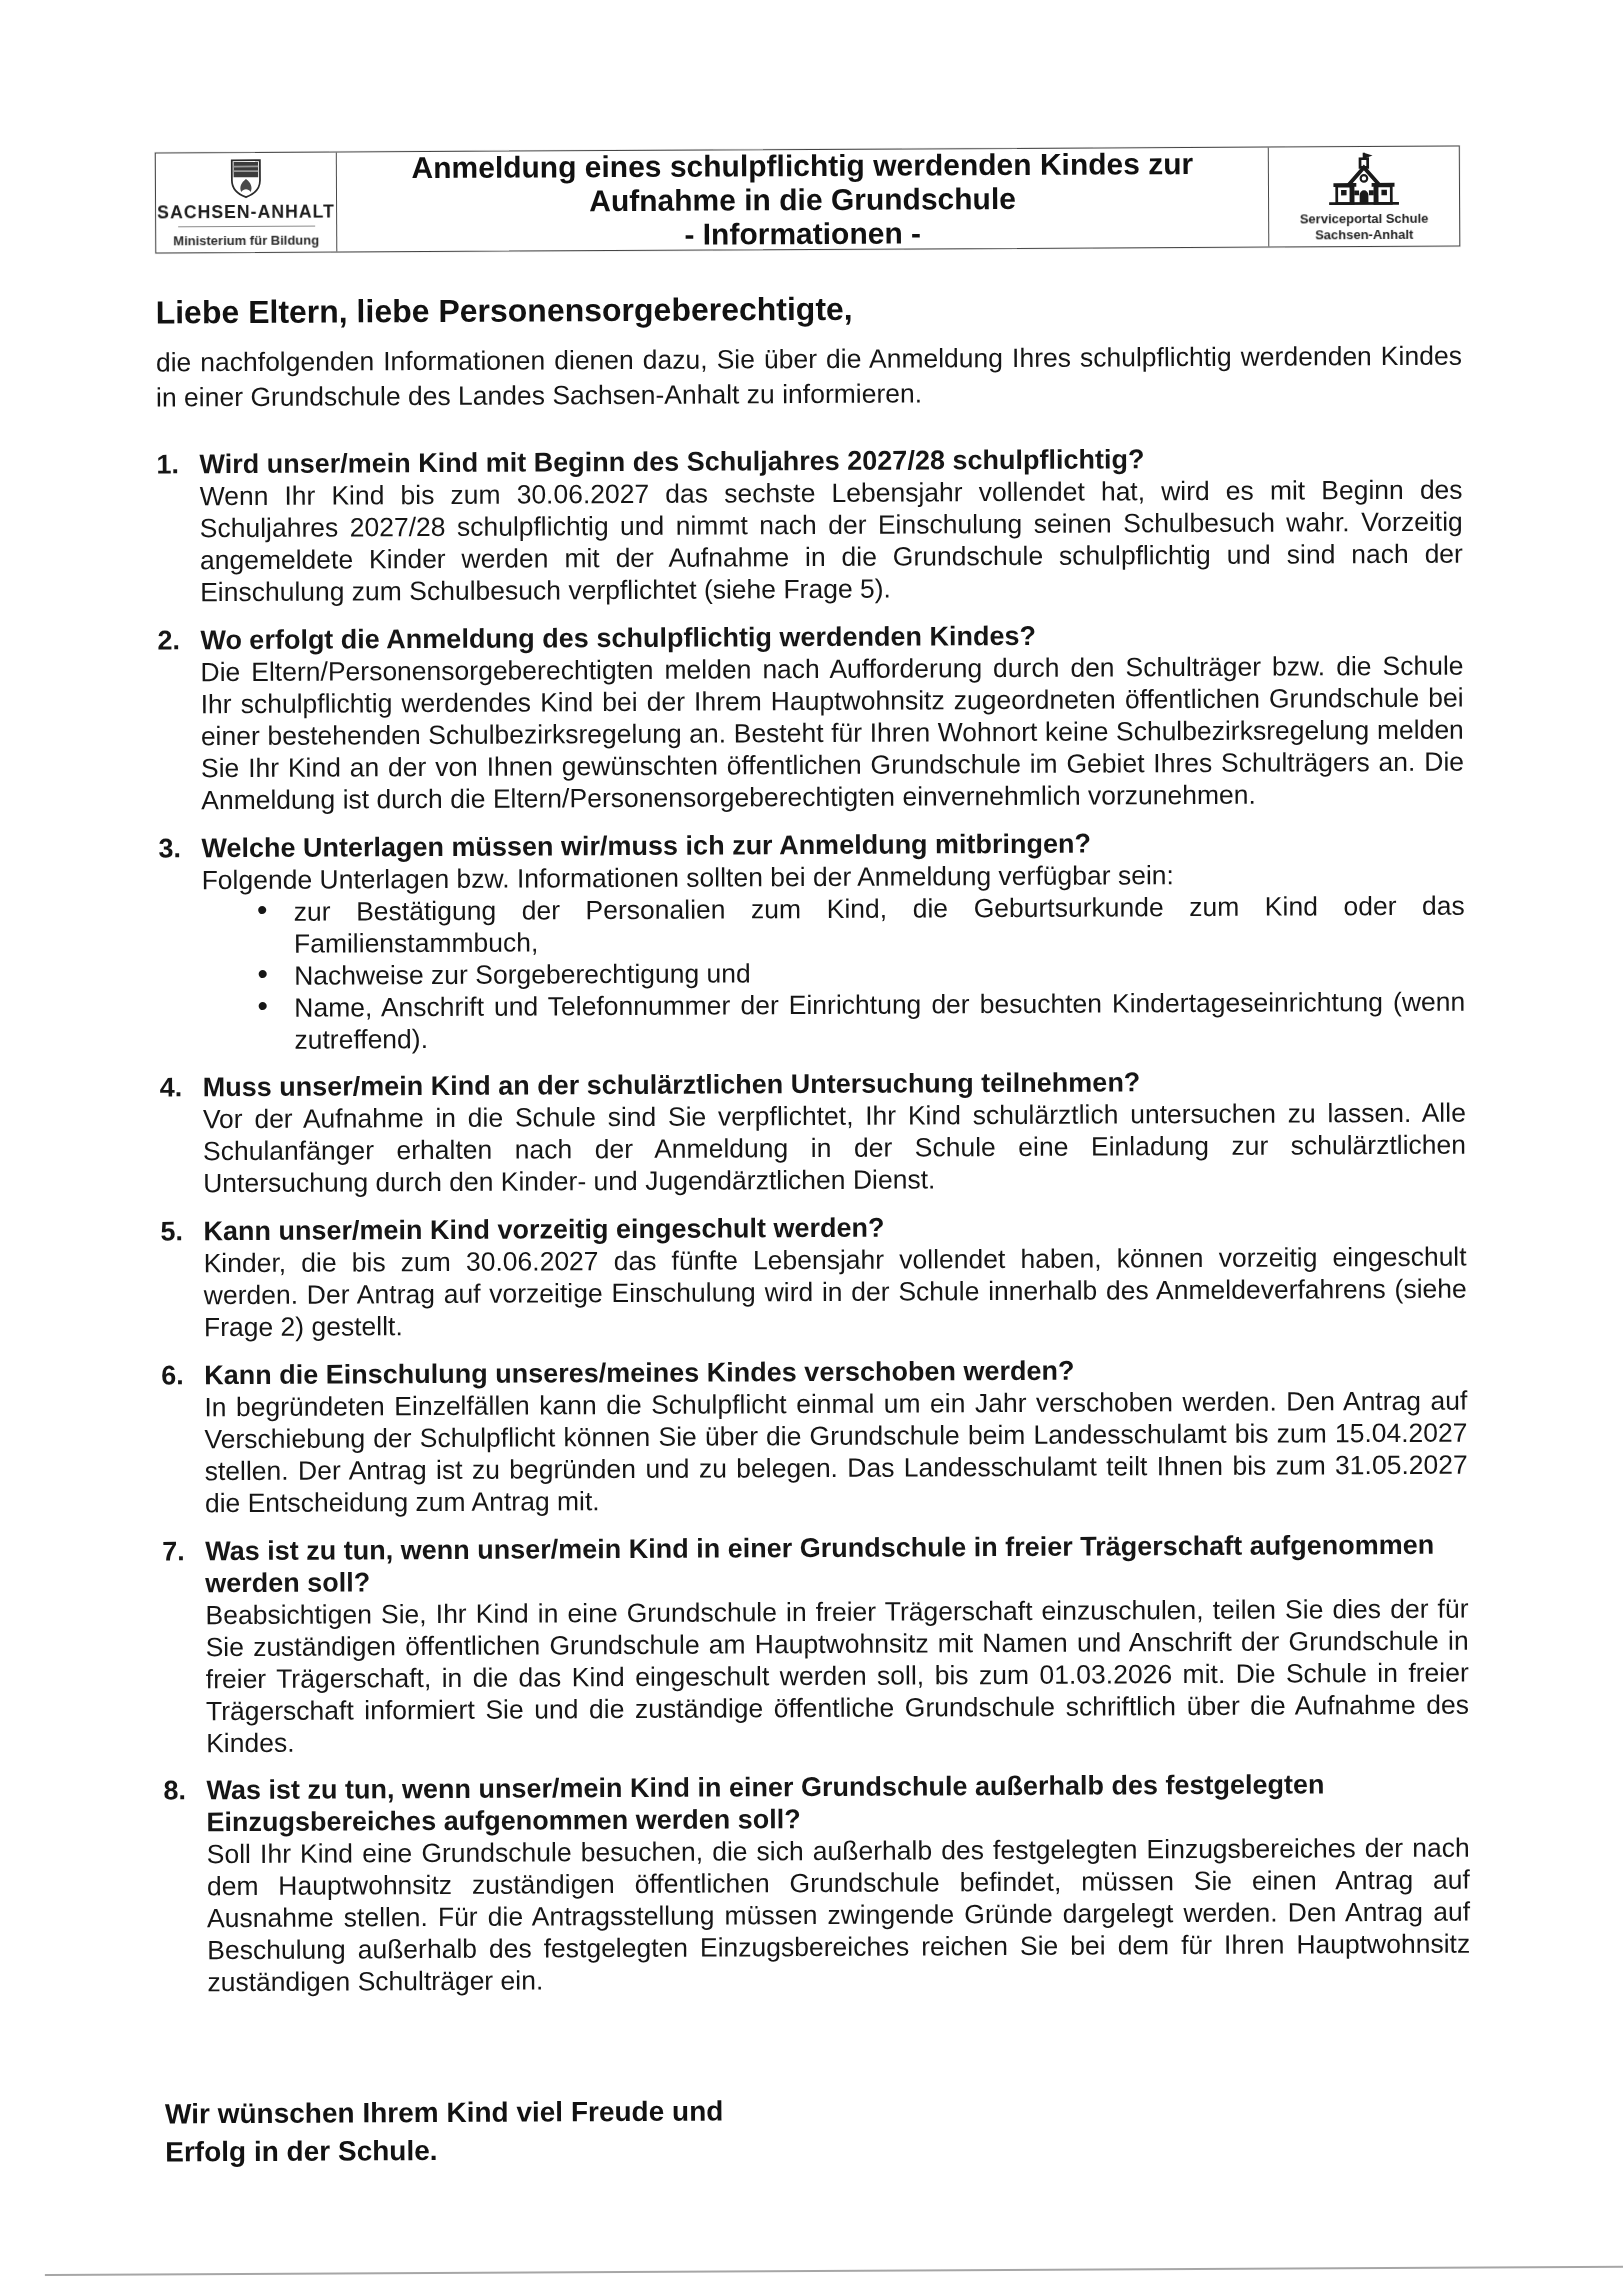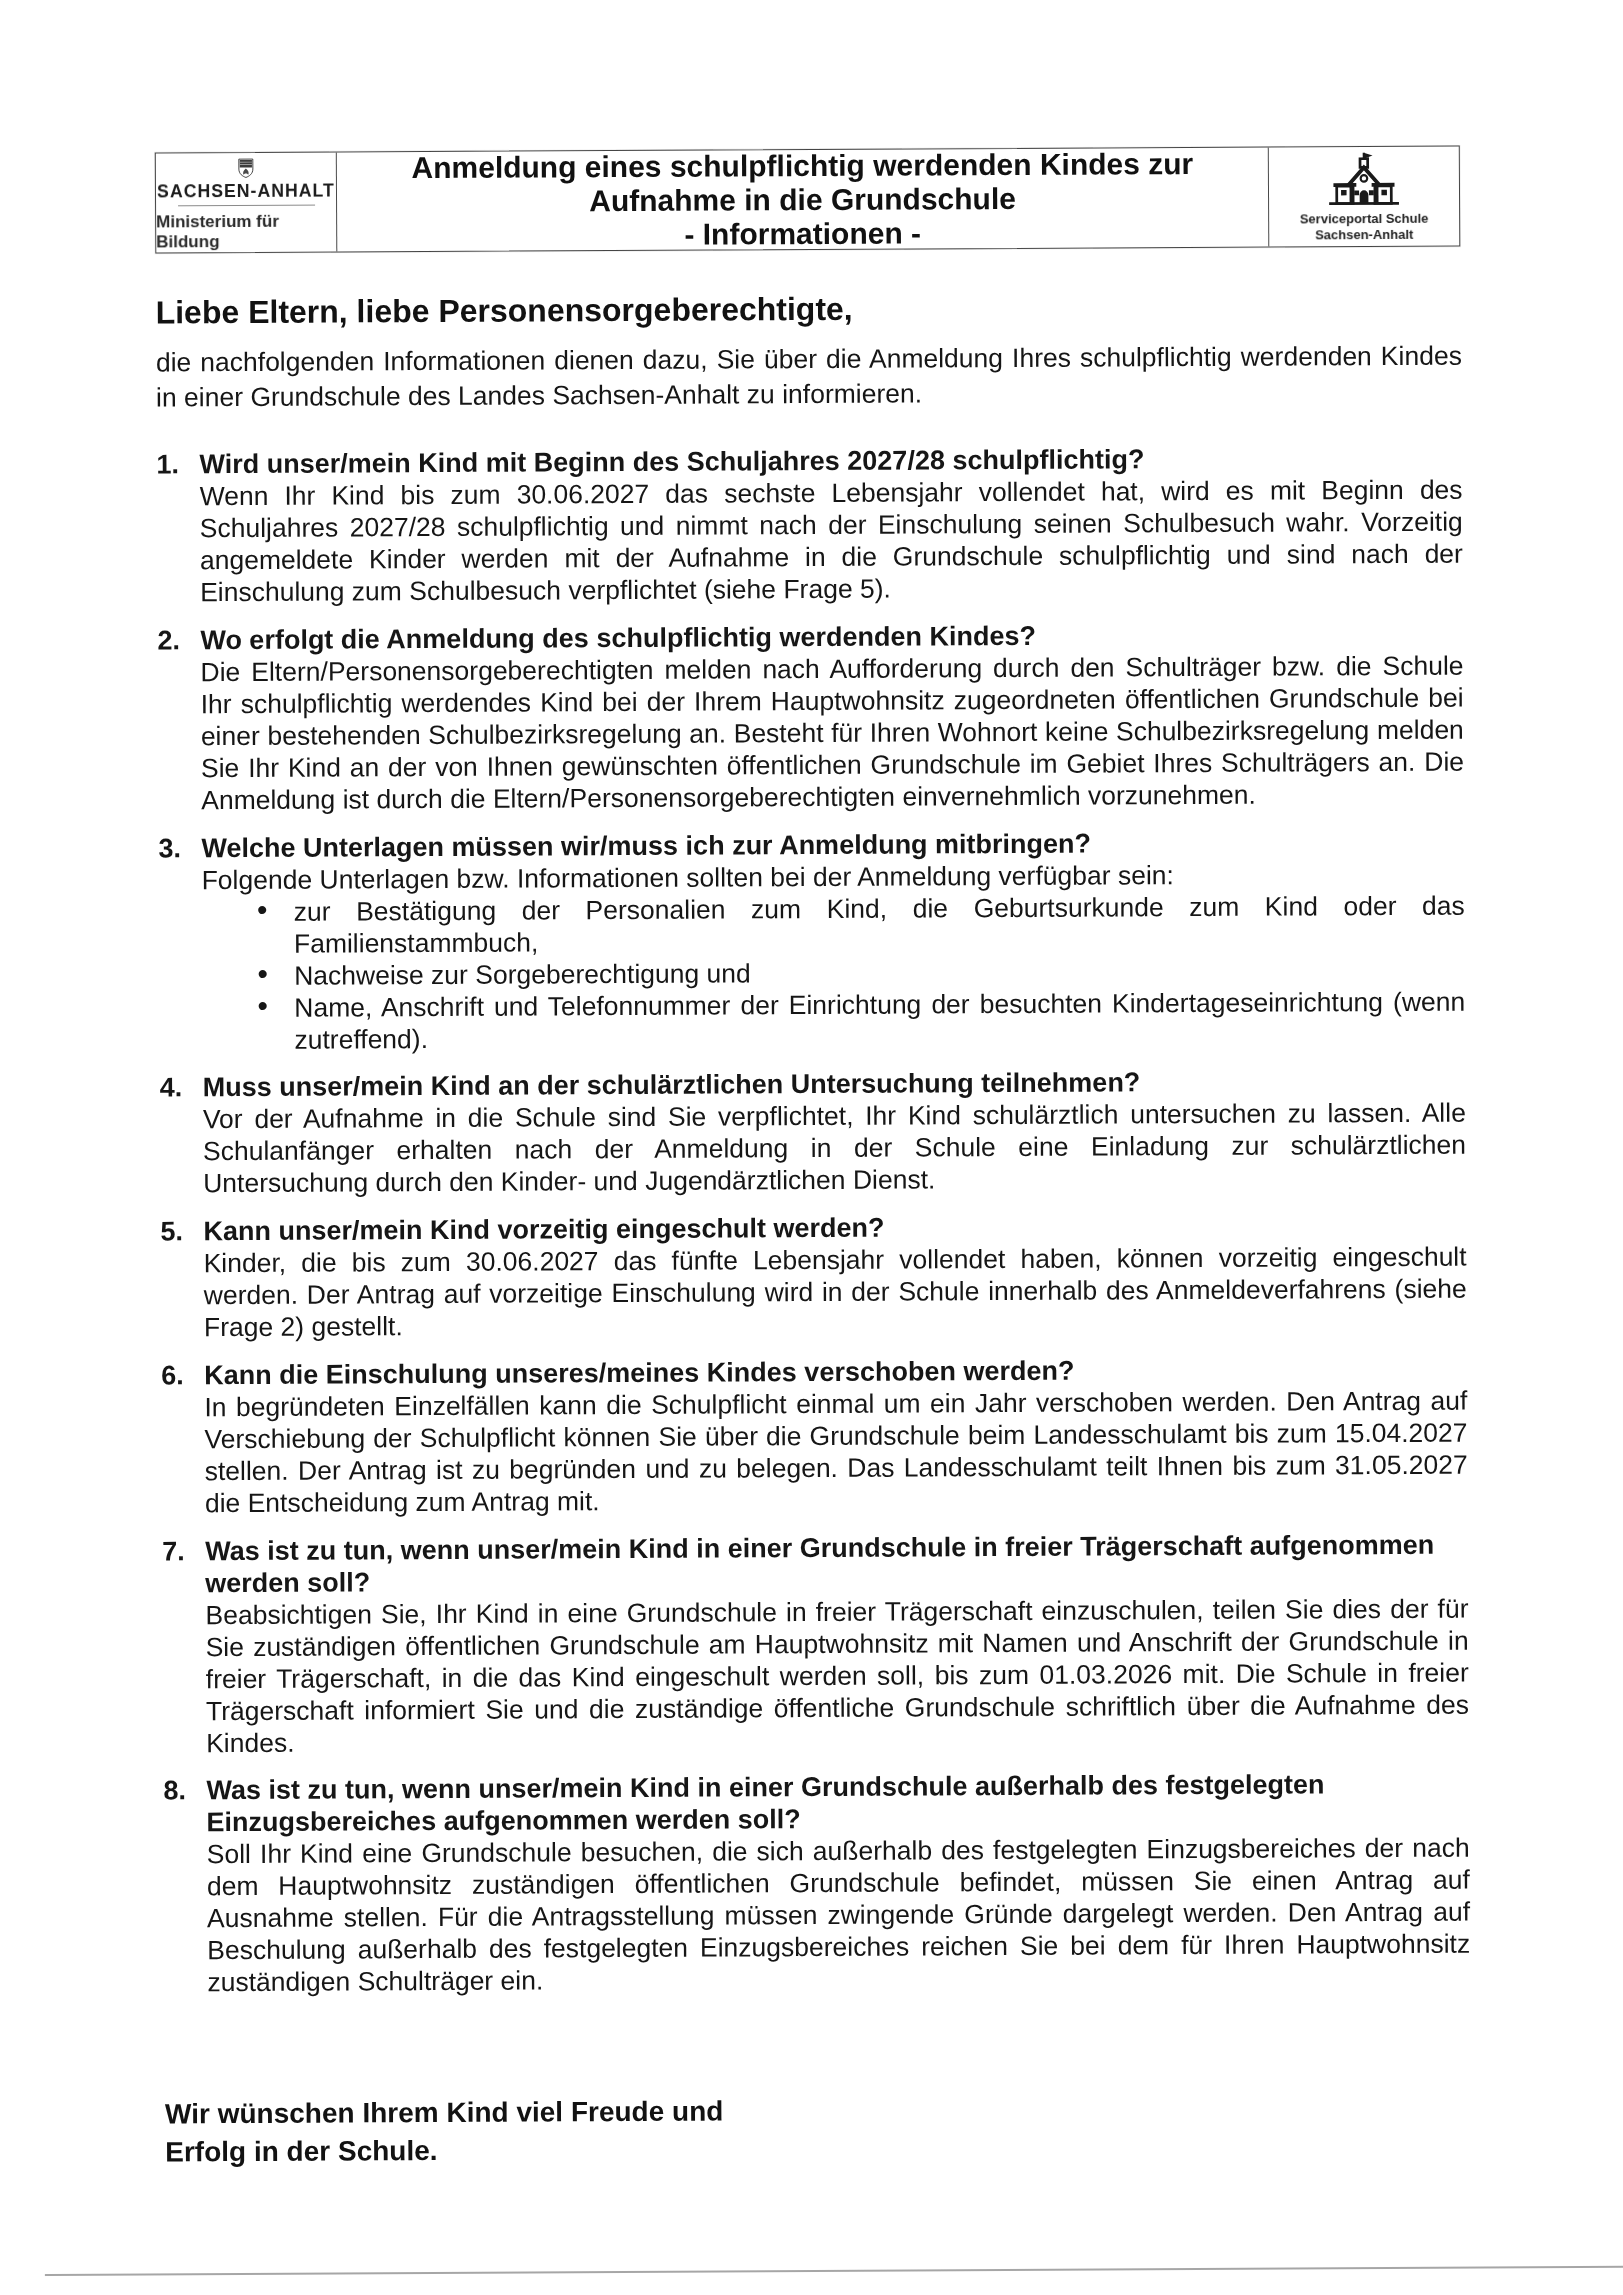--- a/index.html
+++ b/index.html
@@ -72,21 +72,21 @@
   }
   .left-logo-rule {
     width: 137px;
     height: 1.3px;
     background: #8a8a8a;
     margin-top: 3.3px;
     filter: blur(0.4px);
   }
   .left-logo-ministry {
     margin-top: 5.9px;
-    font-size: 17px;
+    font-size: 13px;
     font-weight: bold;
     color: #2a2a2a;
     filter: blur(0.7px);
   }
   .header-title-line {
     font-size: 30px;
     font-weight: bold;
     line-height: 34px;
     color: #111;
   }

